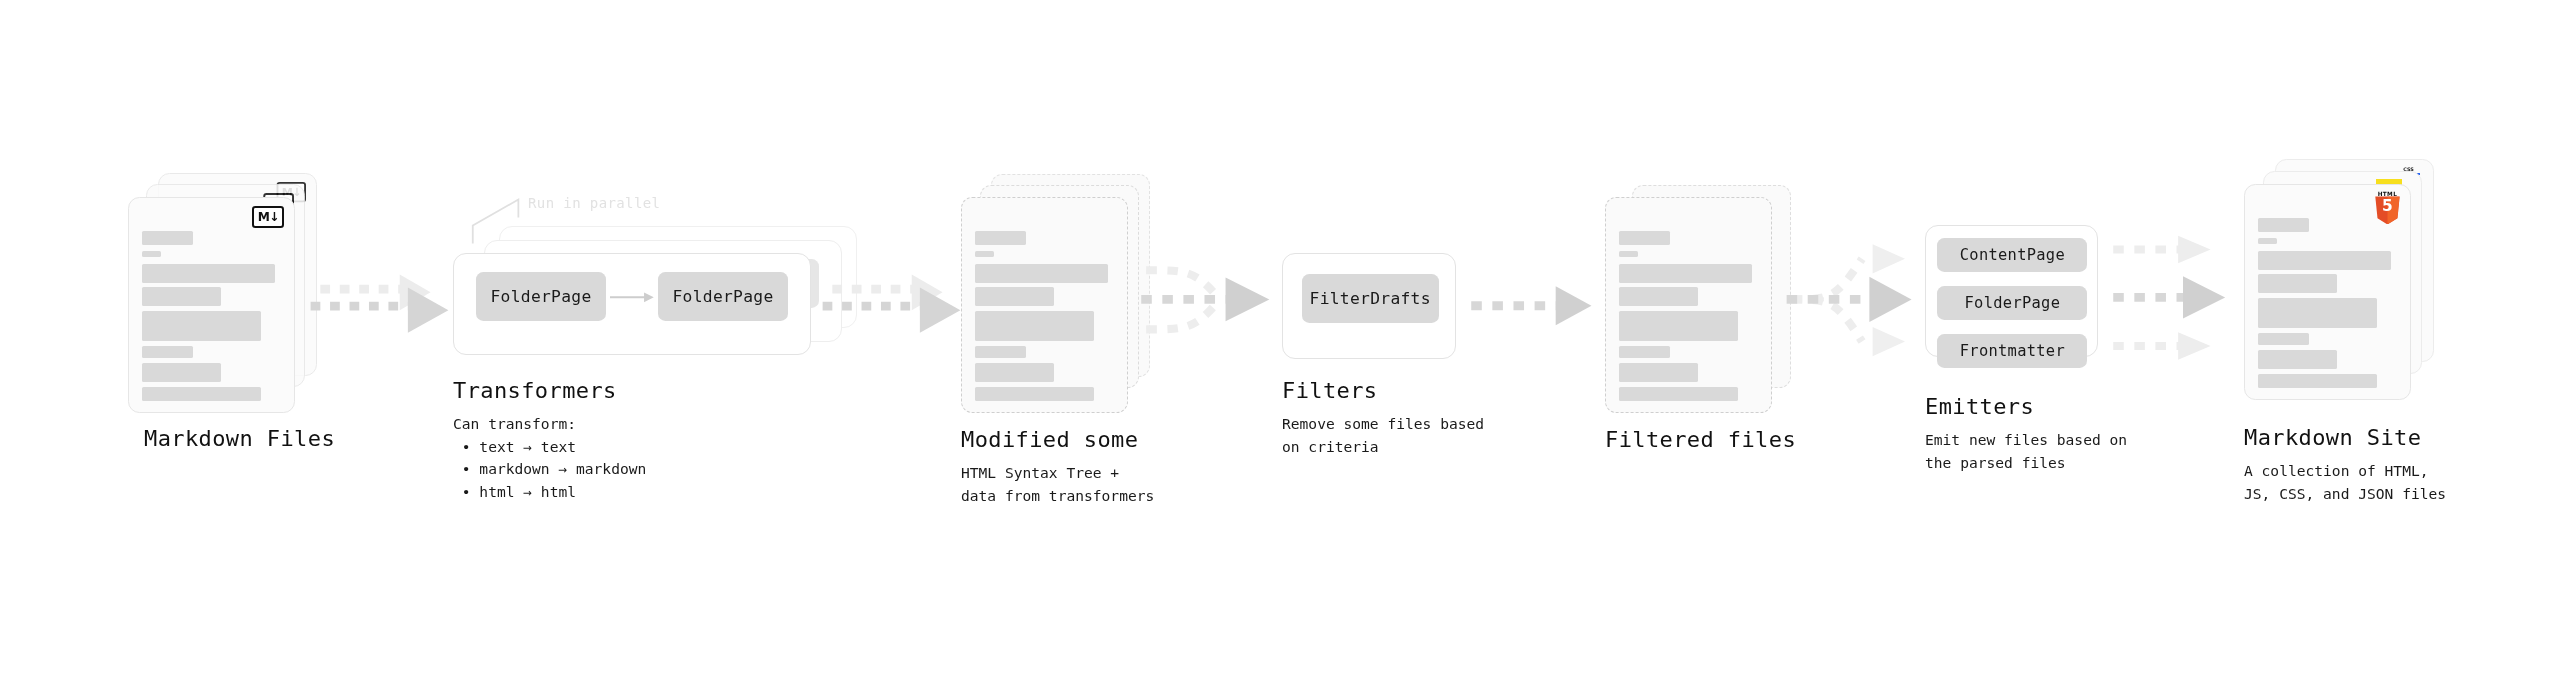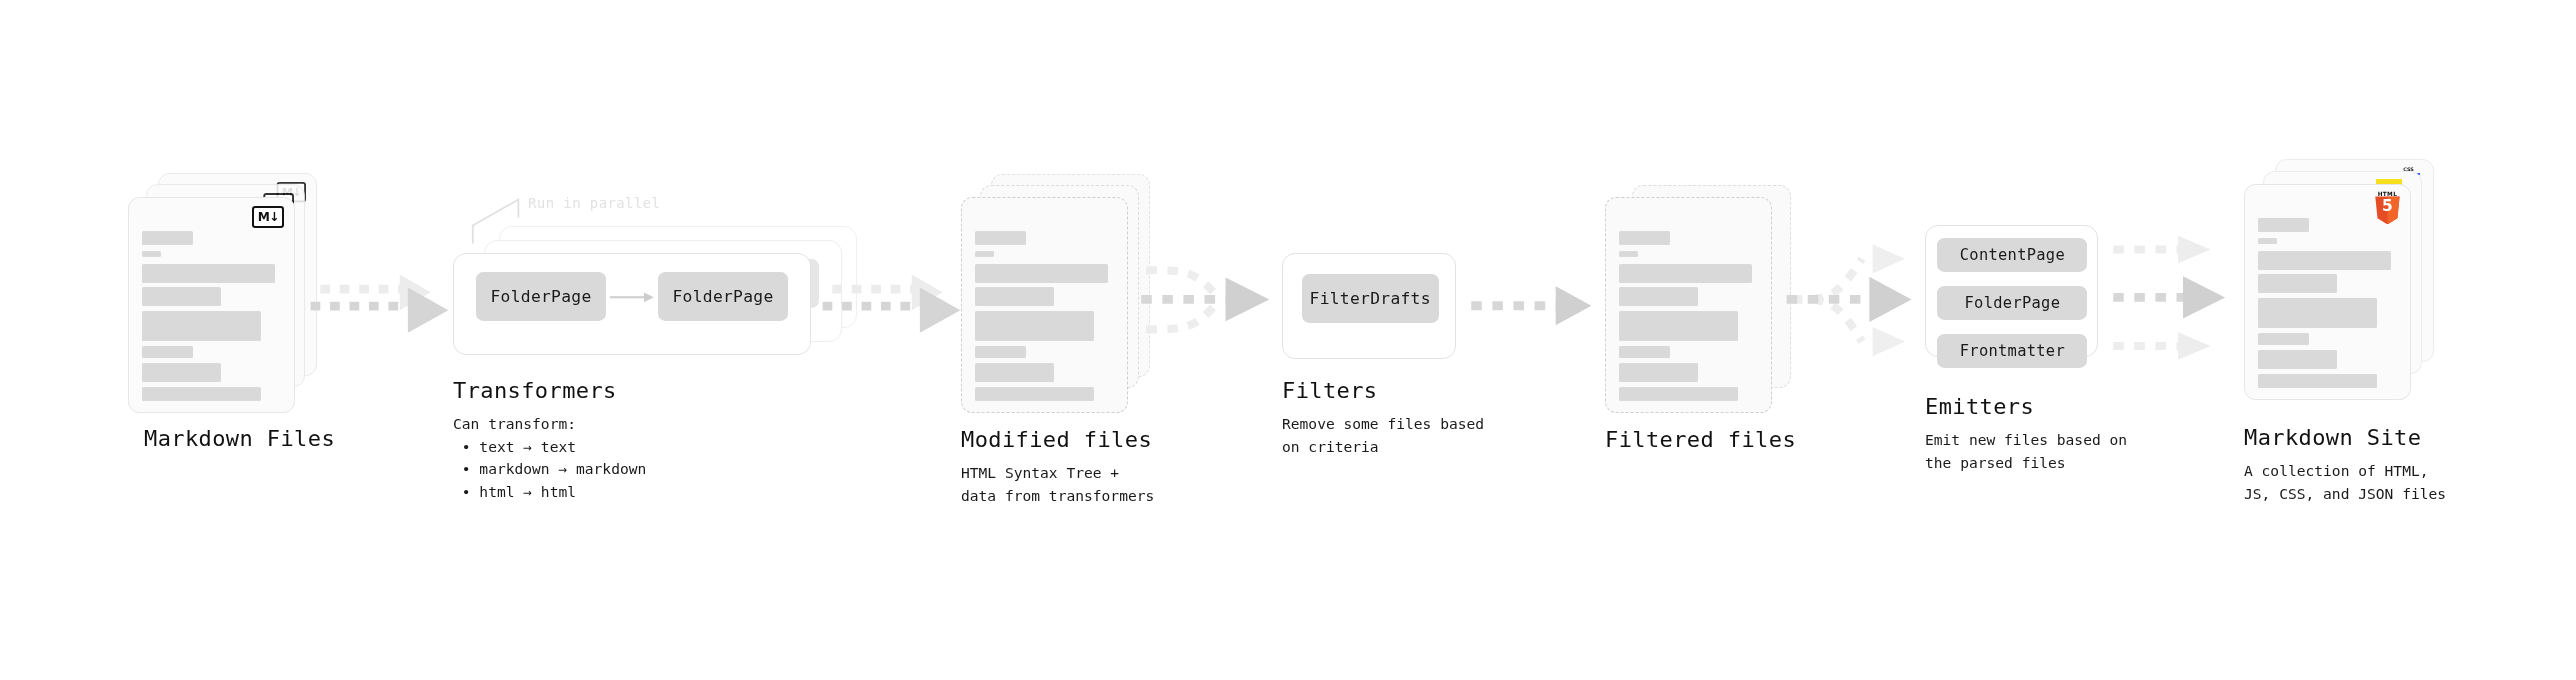--- a/index.html
+++ b/index.html
@@ -206,21 +206,21 @@
     <div class="card dashed" style="left:961px;top:197px;">
       <div class="skel" style="left:13px;top:32.5px;width:51px;height:14px;"></div>
       <div class="skel" style="left:13px;top:53px;width:18.7px;height:5.7px;"></div>
       <div class="skel" style="left:13px;top:66px;width:133px;height:18.7px;"></div>
       <div class="skel" style="left:13px;top:89px;width:79px;height:18.7px;"></div>
       <div class="skel" style="left:13px;top:113px;width:119px;height:30px;"></div>
       <div class="skel" style="left:13px;top:148px;width:51px;height:12.2px;"></div>
       <div class="skel" style="left:13px;top:165px;width:79px;height:18.7px;"></div>
       <div class="skel" style="left:13px;top:189px;width:119px;height:14px;"></div>
     </div>
-    <div class="title" style="left:961px;top:427px;">Modified files</div>
+    <div class="title" style="left:961px;top:427px;">Modified some</div>
     <div class="sub" style="left:961px;top:462px;">HTML Syntax Tree +
 data from transformers</div>
   </div>
 
   <svg class="abs" style="left:1138px;top:248px;" width="150" height="106" viewBox="0 0 185 130">
     <path d="M10 27 C60 27 70 27 100 62" fill="none" stroke="#ededed" stroke-width="10" stroke-dasharray="13 13" stroke-linecap="butt"></path>
     <path d="M10 100 C60 100 70 100 100 64" fill="none" stroke="#ededed" stroke-width="10" stroke-dasharray="13 13" stroke-linecap="butt"></path>
     <line x1="4" y1="63" x2="110" y2="63" stroke="#d7d7d7" stroke-width="11" stroke-dasharray="13 13" stroke-linecap="butt"></line>
     <polygon points="108,36 162,63 108,90" fill="#d0d0d0"></polygon>
   </svg>

